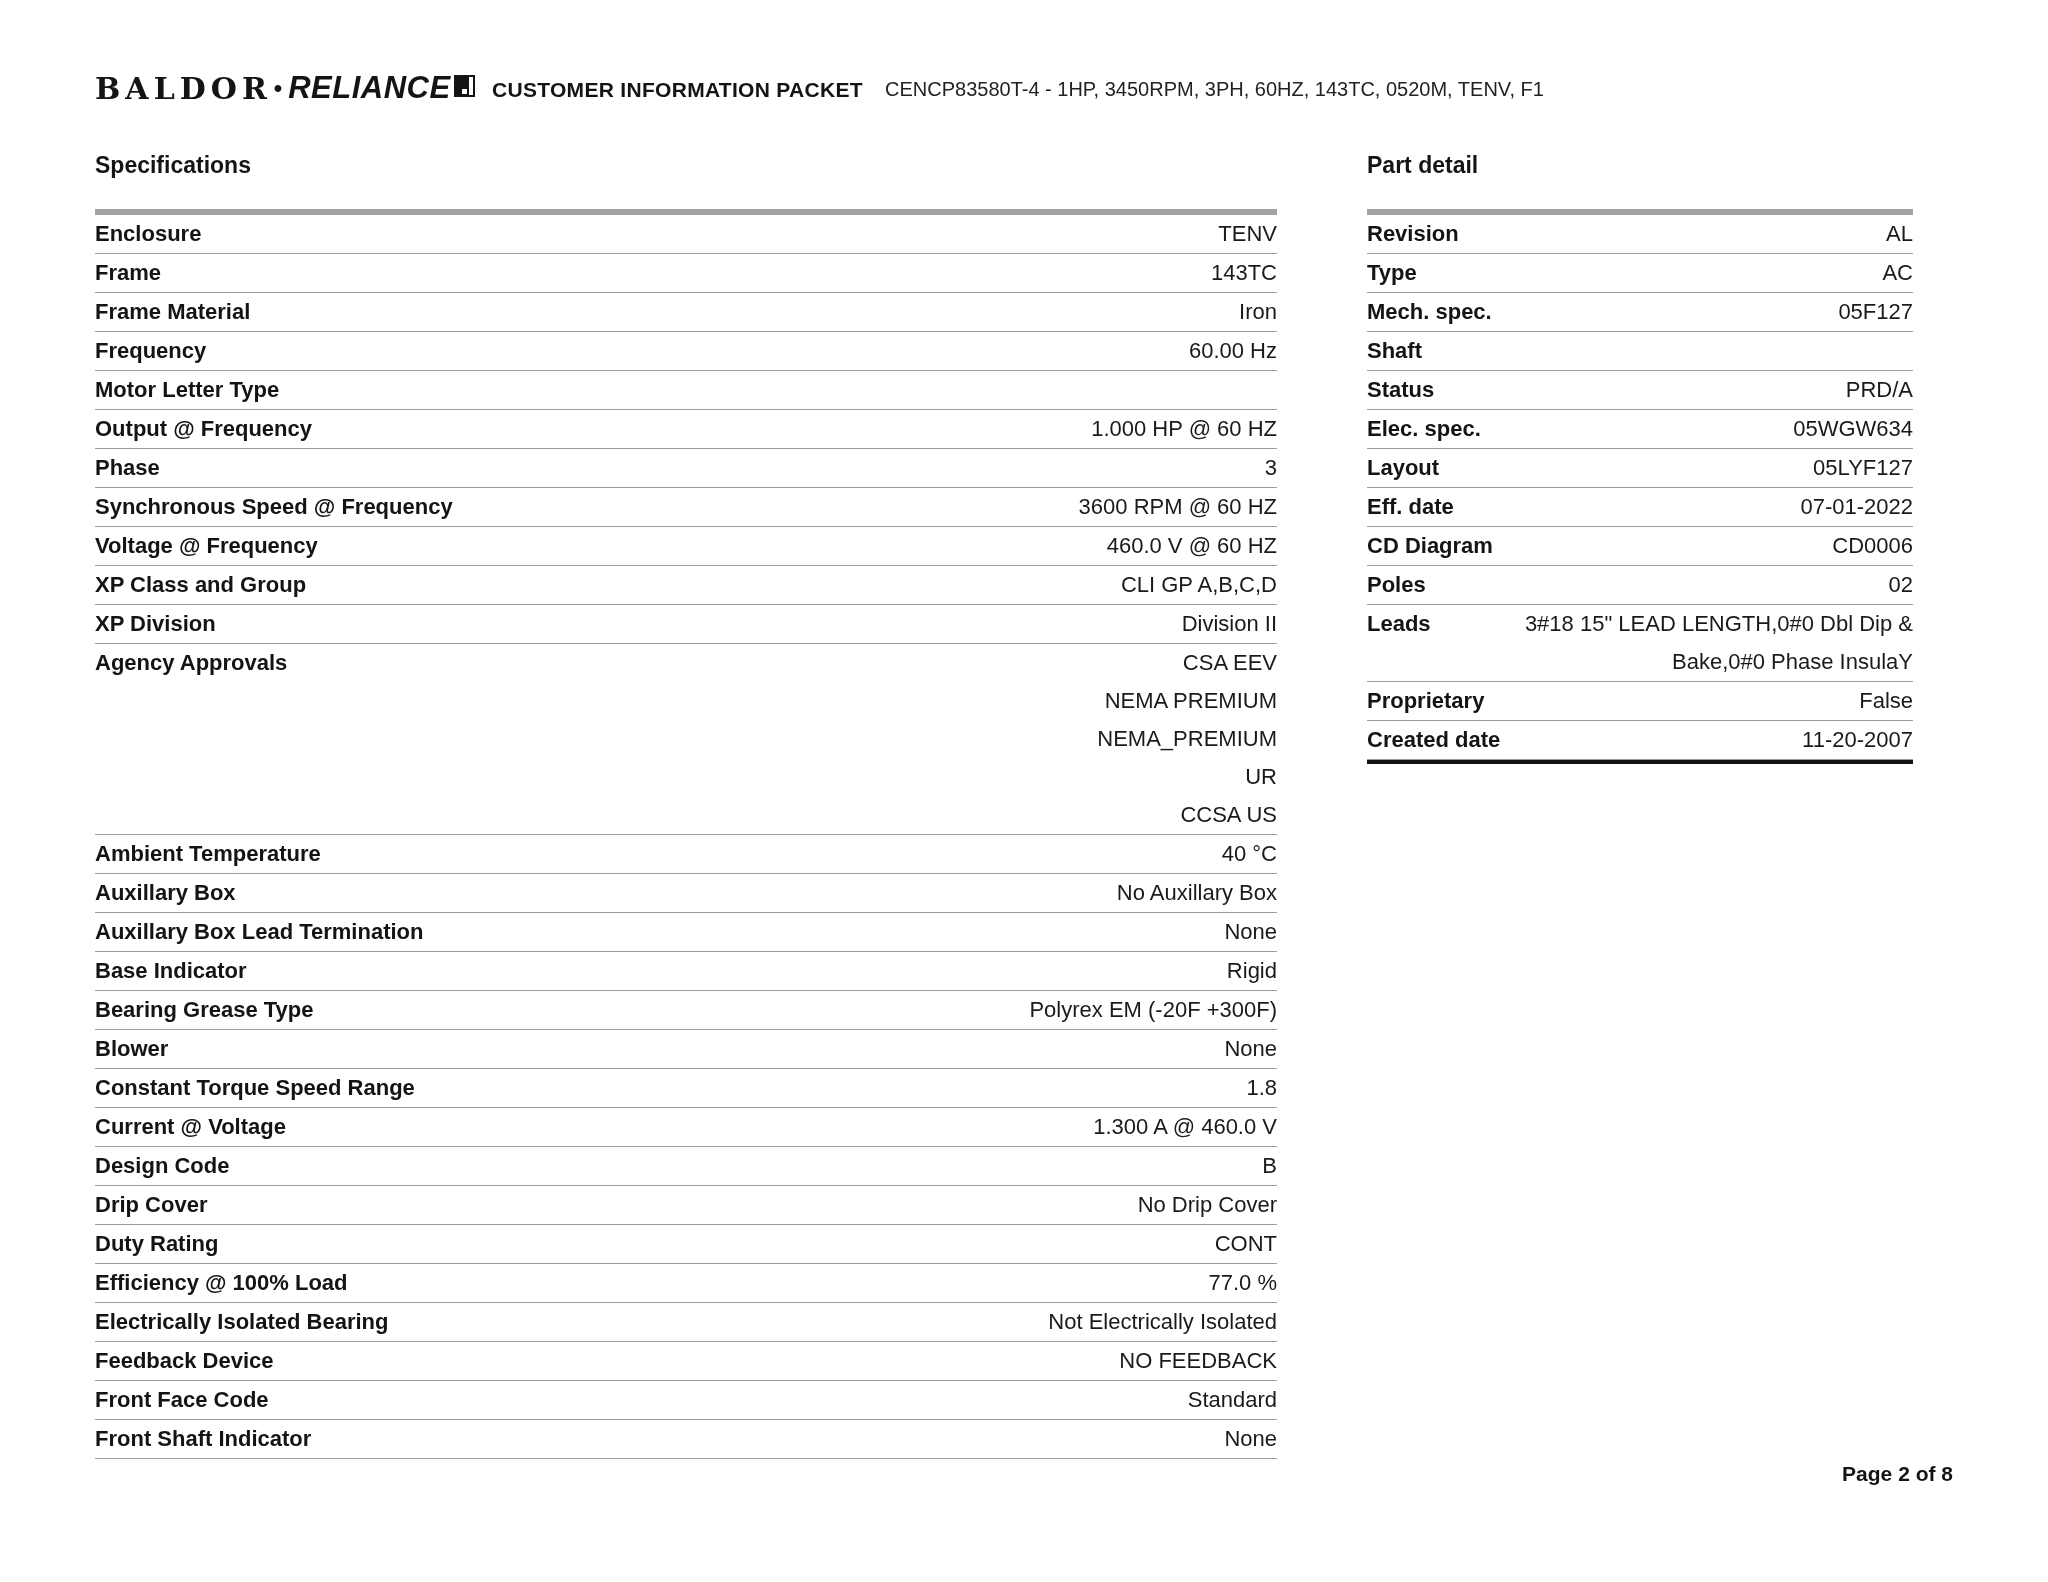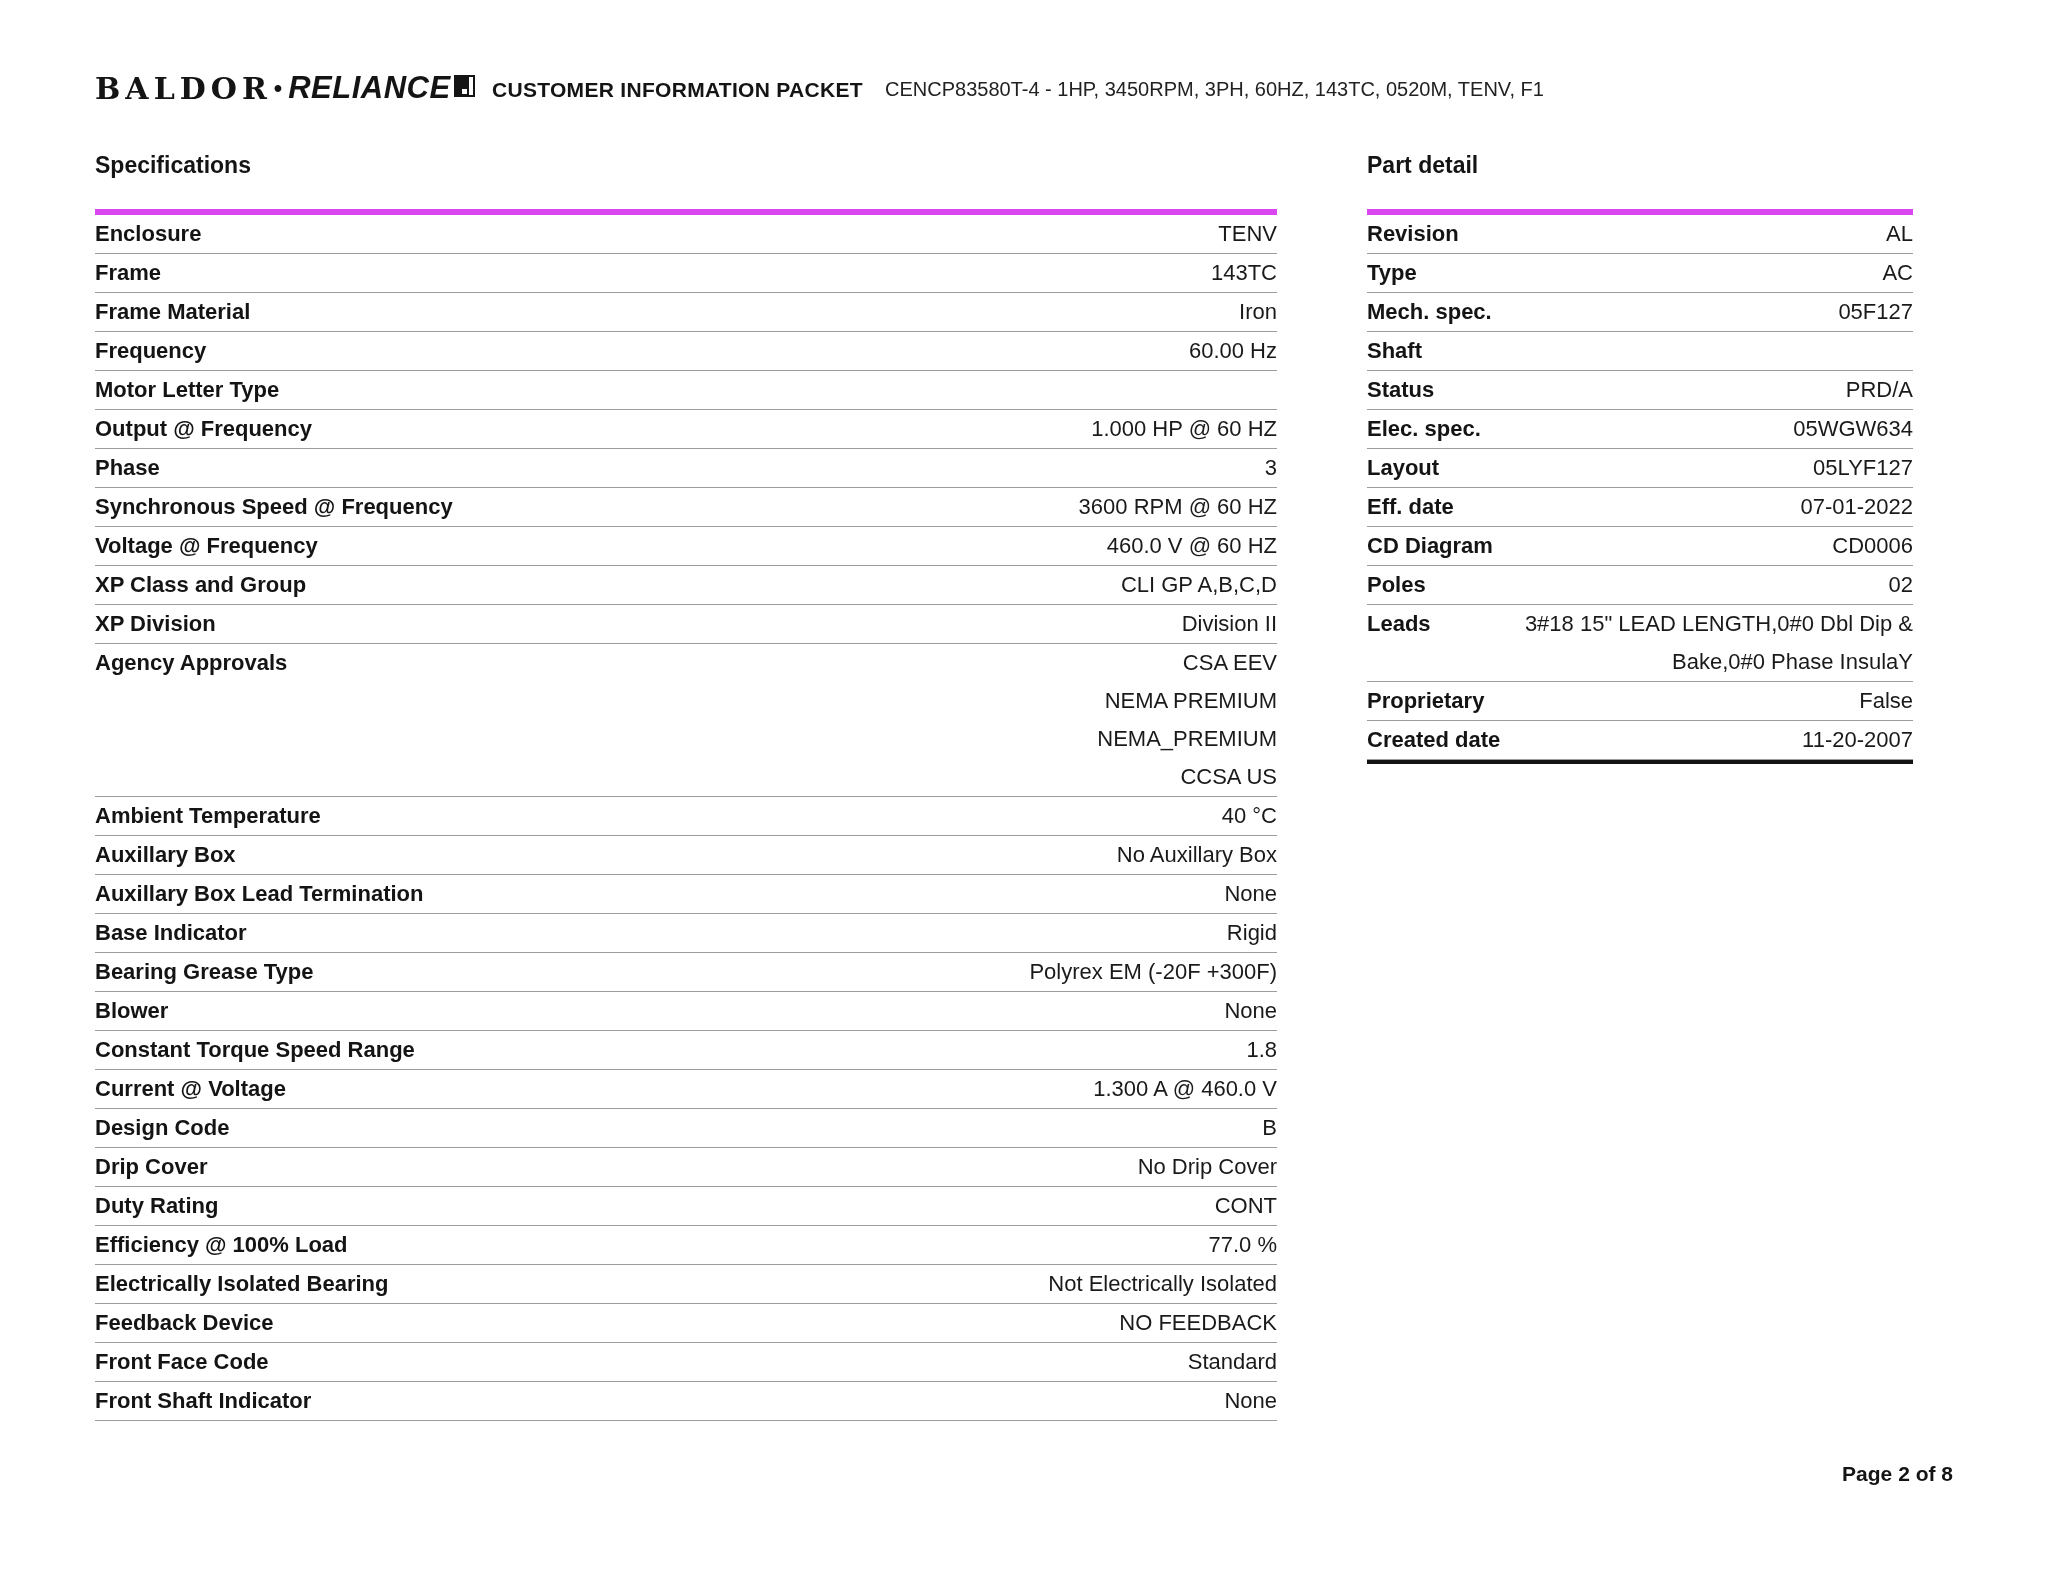--- a/index.html
+++ b/index.html
@@ -33,21 +33,21 @@
     position:absolute; left:790px; top:8px;
     font-size:20px; color:#222; white-space:nowrap;
   }
 
   
   .spec-col { position:absolute; left:95px;  top:152px; width:1182px; }
   .part-col { position:absolute; left:1367px; top:152px; width:546px; }
   .col-heading { font-size:23px; font-weight:700; height:27px; margin:0 0 30px 0; color:#141414; }
 
   
-  .dtable { border-top:6px solid #d946ef; }
+  .dtable { border-top:6px solid #a3a3a3; }
   .dtable.closed { border-bottom:4px solid #141414; }
   .trow {
     display:flex; justify-content:space-between; align-items:flex-start;
     border-bottom:1px solid #9c9c9c;
     min-height:38px;
   }
   .tlabel {
     font-weight:700; font-size:22px; line-height:38px;
     white-space:nowrap; padding-right:24px; color:#141414;
   }
@@ -147,20 +147,21 @@
           <div class="tvalues">
             <div class="vline">Division II</div>
           </div>
         </div>
         <div class="trow">
           <div class="tlabel">Agency Approvals</div>
           <div class="tvalues">
             <div class="vline">CSA EEV</div>
             <div class="vline">NEMA PREMIUM</div>
             <div class="vline">NEMA_PREMIUM</div>
+            <div class="vline">UR</div>
             <div class="vline">CCSA US</div>
           </div>
         </div>
         <div class="trow">
           <div class="tlabel">Ambient Temperature</div>
           <div class="tvalues">
             <div class="vline">40 °C</div>
           </div>
         </div>
         <div class="trow">

